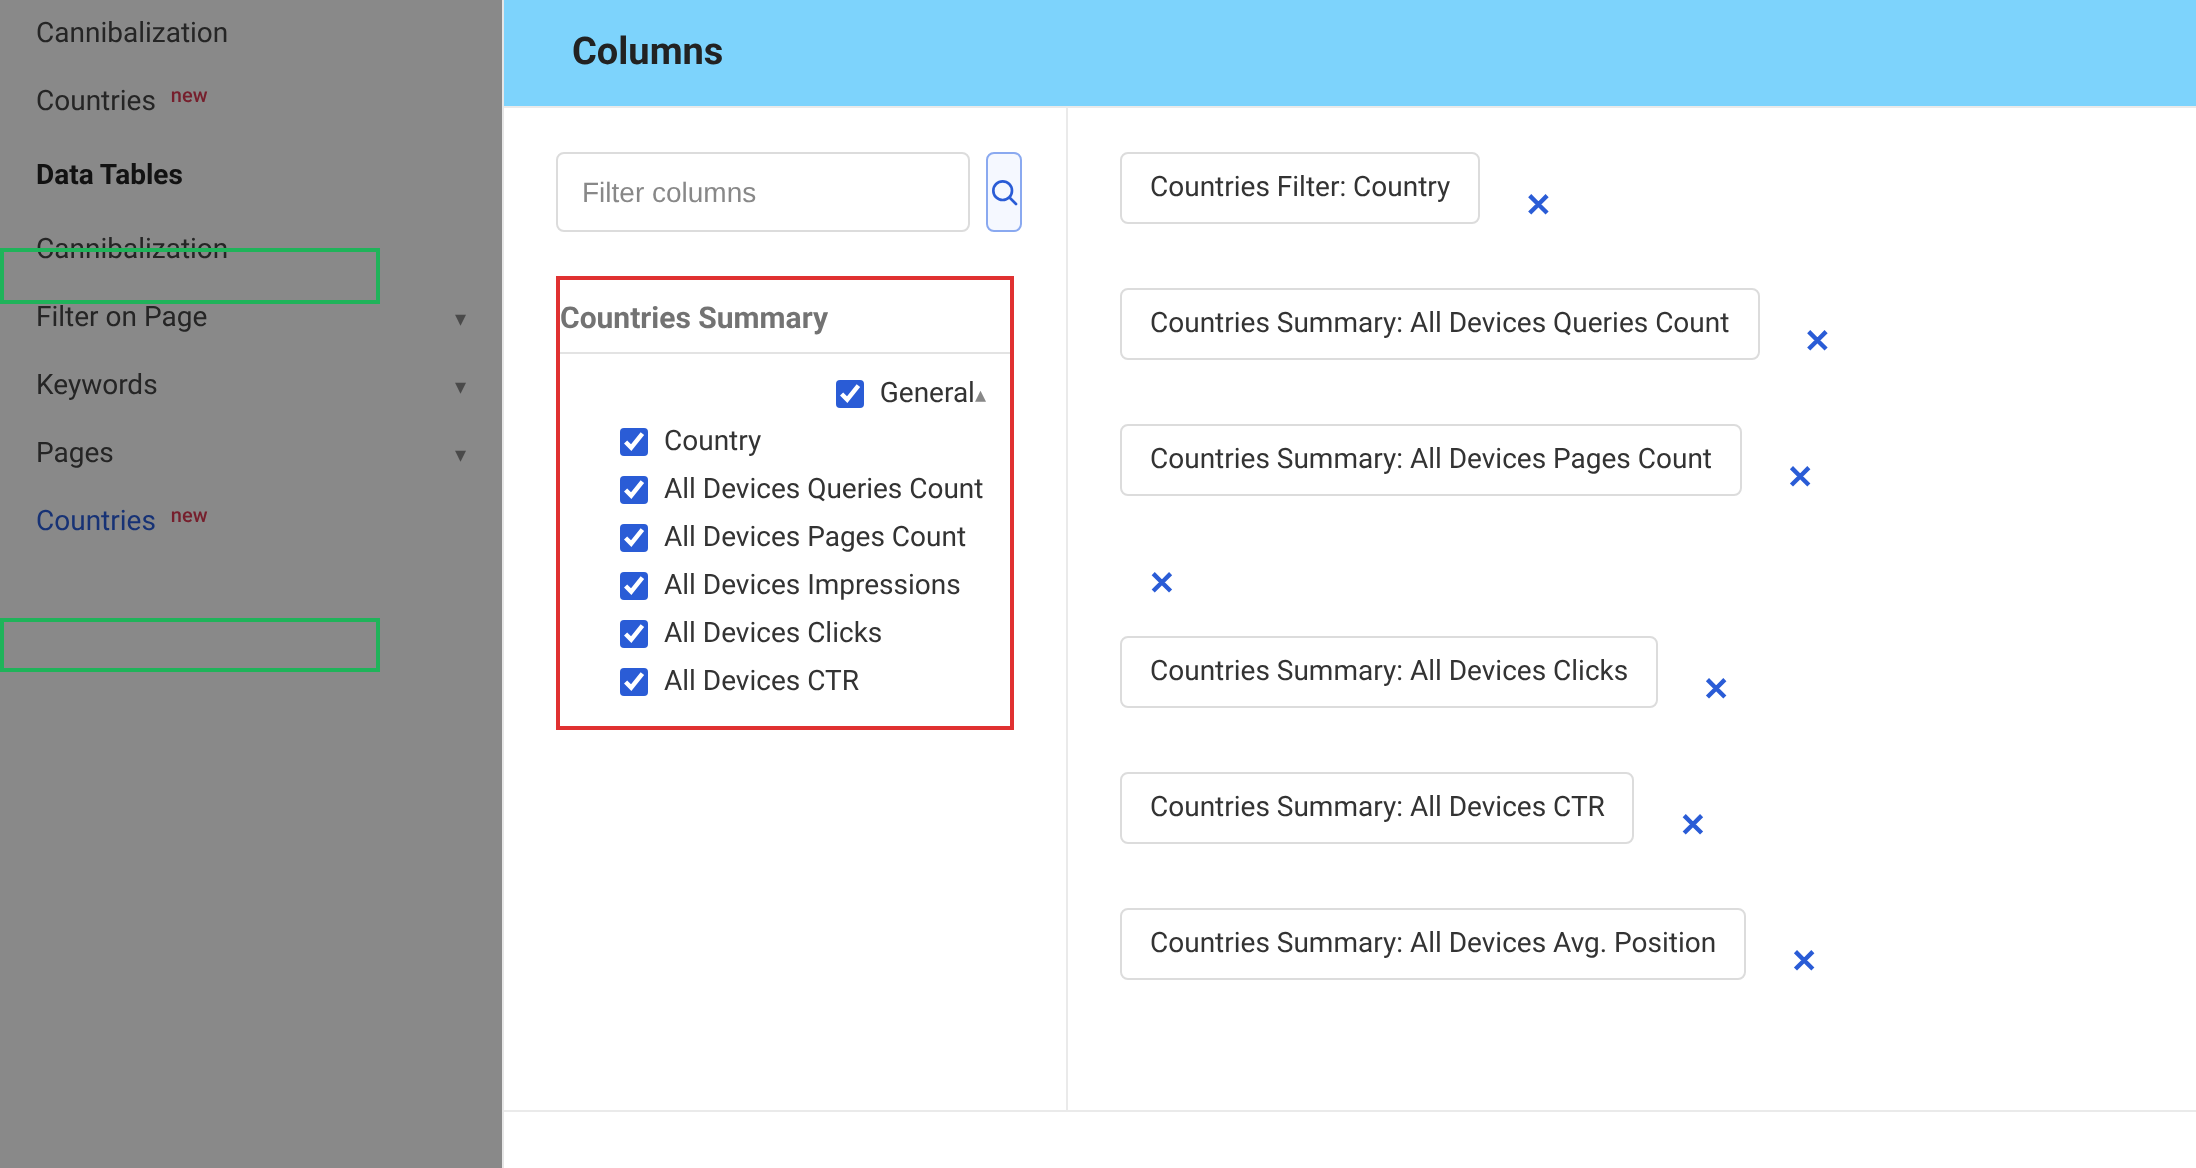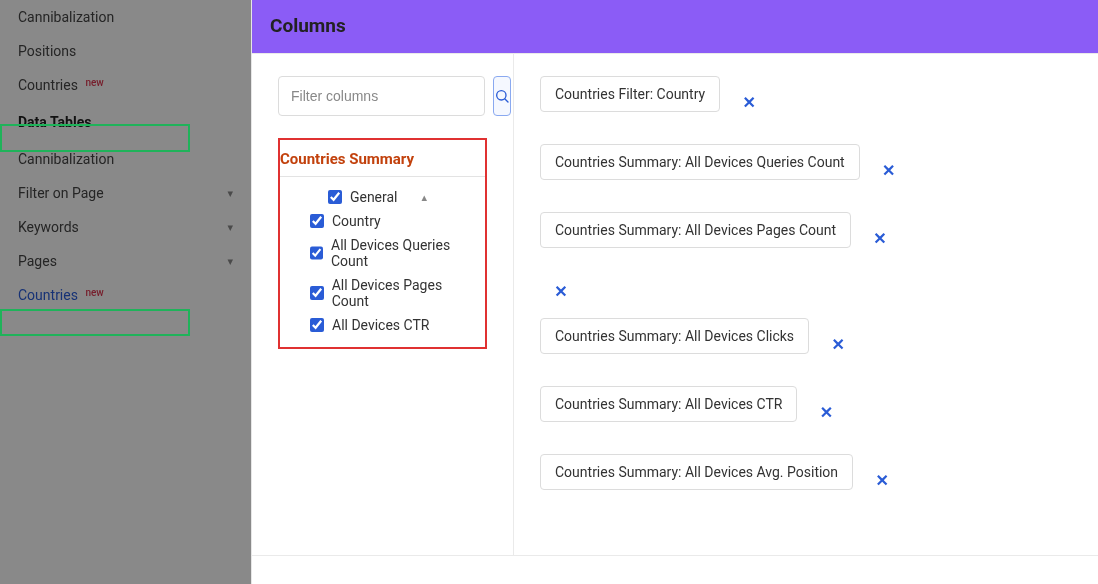--- a/index.html
+++ b/index.html
@@ -56,29 +56,29 @@
     .hl-box {
       border: 2px solid #1fb35a;
       position: absolute;
       pointer-events: none;
     }
     .hl-datatables { top: 124px; left: 0; width: 190px; height: 28px; }
     .hl-countries { top: 309px; left: 0; width: 190px; height: 27px; }
 
     .main { flex: 1; display: flex; flex-direction: column; background: #fff; }
     .main-header {
-      padding: 14px 18px 16px;
+      padding: 14px 34px 16px;
       border-bottom: 1px solid #eaeaea;
-      background: #8b5cf6;
+      background: #7dd3fc;
     }
     .main-title { font-size: 19px; font-weight: 700; color: #222; }
 
     .content { flex: 1; display: flex; }
     .left-panel {
-      width: 262px;
+      width: 282px;
       border-right: 1px solid #eaeaea;
       padding: 22px 26px 0;
     }
     .search-row { display: flex; gap: 8px; margin-bottom: 22px; }
     .search-input {
       flex: 1;
       height: 40px;
       border: 1px solid #dcdcdc;
       border-radius: 4px;
       padding: 0 12px;
@@ -98,36 +98,36 @@
       cursor: pointer;
     }
     .search-btn svg { width: 16px; height: 16px; stroke: #2a5cd6; }
 
     .tree-wrap {
       position: relative;
       border: 2px solid #e03131;
     }
     .tree-header {
       font-weight: 700;
-      color: #c2410c;
+      color: #737373;
       padding: 10px 0 8px 0;
       font-size: 15px;
     }
     .tree-box {
       border-top: 1px solid #e3e3e3;
       padding: 8px 6px 10px 2px;
     }
     .tree-row {
       display: flex;
       align-items: center;
       padding: 4px 0;
       font-size: 14px;
       color: #333;
     }
-    .tree-row.general { justify-content: center; padding-right: 6px; gap: 24px; }
+    .tree-row.general { justify-content: flex-end; padding-right: 6px; }
     .tree-children { padding-left: 28px; }
     .cb {
       width: 14px;
       height: 14px;
       accent-color: #2a5cd6;
       margin-right: 8px;
     }
     .collapse-arrow { color: #888; font-size: 11px; }
 
     .right-panel {
@@ -168,23 +168,20 @@
     }
   </style>
 </head>
 <body>
 
 <div class="layout">
   <aside class="sidebar">
     <div class="sidebar-content">
       <div class="nav-item">
         <span>Cannibalization</span>
-      </div>
-      <div class="nav-item">
-        <span>Positions</span>
       </div>
       <div class="nav-item">
         <span>
           <span>Countries</span>
           <span class="new-badge">new</span>
         </span>
       </div>
 
       <div class="nav-item header">
         <span>Data Tables</span>
@@ -252,20 +249,28 @@
                 <div class="tree-row">
                   <input type="checkbox" class="cb" checked="" style="">
                   <span>All Devices Queries Count</span>
                 </div>
                 <div class="tree-row">
                   <input type="checkbox" class="cb" checked="" style="">
                   <span>All Devices Pages Count</span>
                 </div>
                 <div class="tree-row">
                   <input type="checkbox" class="cb" checked="" style="">
+                  <span>All Devices Impressions</span>
+                </div>
+                <div class="tree-row">
+                  <input type="checkbox" class="cb" checked="" style="">
+                  <span>All Devices Clicks</span>
+                </div>
+                <div class="tree-row">
+                  <input type="checkbox" class="cb" checked="" style="">
                   <span>All Devices CTR</span>
                 </div>
               </div>
           </div>
         </div>
       </div>
 
       <div class="right-panel" id="chips">
           <div class="chip-row">
             <div class="chip">

